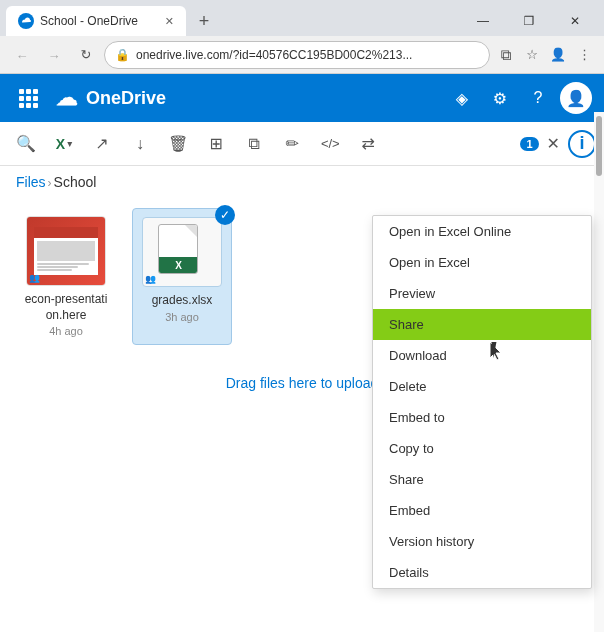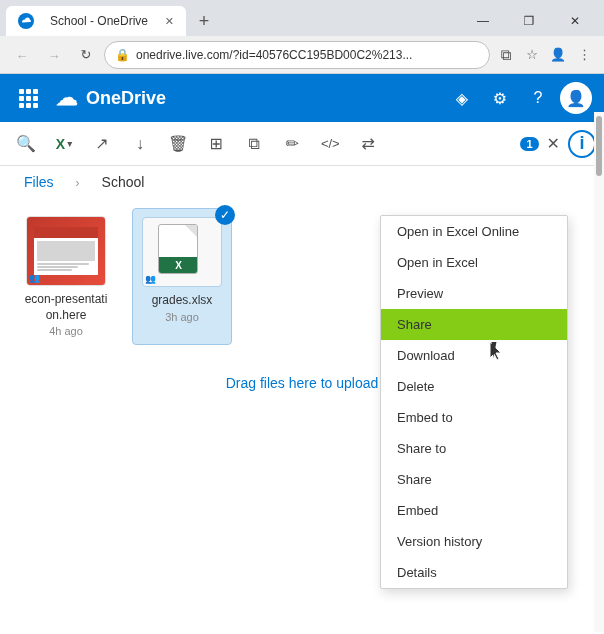--- a/index.html
+++ b/index.html
@@ -1,21 +1,21 @@
 <!DOCTYPE html>
 <html><head>
   <meta charset="utf-8">
   <style>
     * { margin: 0; padding: 0; box-sizing: border-box; }
     body { width: 604px; height: 634px; font-family: 'Segoe UI', Arial, sans-serif; font-size: 13px; background: #fff; overflow: hidden; position: relative; }
 
     
     .browser-chrome { background: #f0f0f0; }
     .tab-bar { display: flex; align-items: center; height: 36px; background: #dee1e6; padding: 6px 6px 0 6px; gap: 4px; }
-    .tab { display: flex; align-items: center; background: #fff; border-radius: 6px 6px 0 0; padding: 0 12px; height: 30px; min-width: 180px; font-size: 12px; color: #333; gap: 16px; }
+    .tab { display: flex; align-items: center; background: #fff; border-radius: 6px 6px 0 0; padding: 0 12px; height: 30px; min-width: 180px; font-size: 12px; color: #333; gap: 6px; }
     .tab-icon { width: 16px; height: 16px; background: #0078d4; border-radius: 50%; display: flex; align-items: center; justify-content: center; }
     .tab-icon svg { width: 10px; height: 10px; }
     .tab-title { flex: 1; font-size: 12px; }
     .tab-close { cursor: pointer; color: #666; font-size: 11px; }
     .new-tab-btn { background: none; border: none; cursor: pointer; color: #555; font-size: 18px; width: 28px; height: 28px; display: flex; align-items: center; justify-content: center; border-radius: 4px; }
     .window-controls { display: flex; gap: 0; margin-left: auto; }
     .win-btn { width: 46px; height: 36px; display: flex; align-items: center; justify-content: center; cursor: pointer; font-size: 12px; color: #333; }
 
     .address-bar { display: flex; align-items: center; height: 38px; background: #f0f0f0; padding: 4px 8px; gap: 4px; border-bottom: 1px solid #d0d0d0; }
     .nav-btn { width: 28px; height: 28px; display: flex; align-items: center; justify-content: center; border: none; background: none; cursor: pointer; border-radius: 4px; color: #555; font-size: 13px; }
@@ -42,21 +42,21 @@
     .toolbar { display: flex; align-items: center; height: 44px; padding: 0 8px; gap: 2px; border-bottom: 1px solid #e0e0e0; }
     .toolbar-btn { display: flex; flex-direction: column; align-items: center; justify-content: center; padding: 4px 8px; cursor: pointer; border-radius: 4px; color: #333; min-width: 36px; height: 38px; }
     .toolbar-btn .btn-icon { font-size: 16px; color: #555; }
     .toolbar-btn.has-arrow { flex-direction: row; gap: 2px; }
     .toolbar-spacer { flex: 1; }
     .count-badge { background: #0078d4; color: #fff; border-radius: 10px; padding: 1px 6px; font-size: 11px; font-weight: 600; }
     .close-sel-btn { color: #555; cursor: pointer; font-size: 16px; padding: 6px; border-radius: 4px; }
     .info-btn { color: #0078d4; cursor: pointer; font-size: 18px; padding: 6px; border-radius: 4px; border: 2px solid #0078d4; border-radius: 50%; width: 28px; height: 28px; display: flex; align-items: center; justify-content: center; font-weight: 700; }
 
     
-    .breadcrumb { display: flex; align-items: flex-end; padding: 8px 24px; gap: 22px; font-size: 14px; color: #555; }
+    .breadcrumb { display: flex; align-items: flex-end; padding: 8px 16px; gap: 2px; font-size: 14px; color: #555; }
     .breadcrumb .crumb-link { color: #0078d4; cursor: pointer; text-decoration: none; }
     .breadcrumb .crumb-sep { color: #999; font-size: 12px; }
     .breadcrumb .crumb-current { color: #333; font-weight: 500; }
 
     
     .file-area { display: flex; padding: 10px 16px; gap: 16px; position: relative; }
 
     .file-item { display: flex; flex-direction: column; align-items: center; width: 100px; padding: 8px; border-radius: 4px; cursor: pointer; position: relative; }
     .file-item.selected { background: #e5f0fb; }
     .file-thumbnail { width: 80px; height: 70px; display: flex; align-items: center; justify-content: center; border: 1px solid #e0e0e0; border-radius: 4px; background: #fff; overflow: hidden; position: relative; }
@@ -71,21 +71,21 @@
     .xlsx-green-stripe { position: absolute; bottom: 0; width: 100%; background: #217346; height: 16px; display: flex; align-items: center; justify-content: center; color: #fff; font-size: 10px; font-weight: 700; letter-spacing: -1px; }
     .file-checkbox { position: absolute; top: -4px; right: -4px; width: 20px; height: 20px; background: #0078d4; border-radius: 50%; display: flex; align-items: center; justify-content: center; color: #fff; font-size: 12px; }
     .shared-icon { position: absolute; bottom: 2px; left: 2px; color: #666; font-size: 9px; }
     .file-name { font-size: 12px; text-align: center; margin-top: 6px; color: #333; word-break: break-all; line-height: 1.3; }
     .file-time { font-size: 11px; color: #888; margin-top: 2px; }
 
     
     .drag-area { padding: 20px 16px; text-align: center; color: #0078d4; font-size: 14px; }
 
     
-    .context-menu { position: absolute; top: 215px; left: 380px; width: 188px; background: #fff; border: 1px solid #d0d0d0; box-shadow: 2px 4px 12px rgba(0,0,0,0.15); z-index: 100; border-radius: 2px; }
+    .context-menu { position: absolute; top: 215px; left: 372px; width: 220px; background: #fff; border: 1px solid #d0d0d0; box-shadow: 2px 4px 12px rgba(0,0,0,0.15); z-index: 100; border-radius: 2px; }
     .menu-item { padding: 8px 16px; font-size: 13px; color: #333; cursor: pointer; display: block; }
     .menu-item.hovered { background: #84cc16; }
 
     
     .cursor { position: absolute; top: 342px; left: 490px; width: 16px; height: 20px; pointer-events: none; z-index: 200; }
     .cursor::before { content: ''; position: absolute; top: 0; left: 0; width: 0; height: 0; border-style: solid; border-width: 0 5px 16px 0; border-color: transparent #333 transparent transparent; transform: skewX(-10deg); }
 
     .scrollbar-area { position: absolute; right: 0; top: 112px; width: 10px; height: 520px; background: #f8f8f8; }
     .scrollbar-track { position: relative; height: 100%; }
     .scrollbar-knob { position: absolute; top: 4px; left: 2px; width: 6px; height: 60px; background: #b0b0b0; border-radius: 3px; }
@@ -244,21 +244,21 @@
 </div>
 
 <div class="context-menu">
   <div class="menu-item">Open in Excel Online</div>
   <div class="menu-item">Open in Excel</div>
   <div class="menu-item">Preview</div>
   <div class="menu-item hovered">Share</div>
   <div class="menu-item">Download</div>
   <div class="menu-item">Delete</div>
   <div class="menu-item">Embed to</div>
-  <div class="menu-item">Share to</div>
+  <div class="menu-item">Copy to</div>
   <div class="menu-item">Share</div>
   <div class="menu-item">Embed</div>
   <div class="menu-item">Version history</div>
   <div class="menu-item">Details</div>
 </div>
 
 <div class="cursor">
   <svg width="16" height="20" viewBox="0 0 16 20">
     <path d="M0 0 L0 16 L4 12 L7 18 L9 17 L6 11 L11 11 Z" fill="#333" stroke="white" stroke-width="1"></path>
   </svg>

